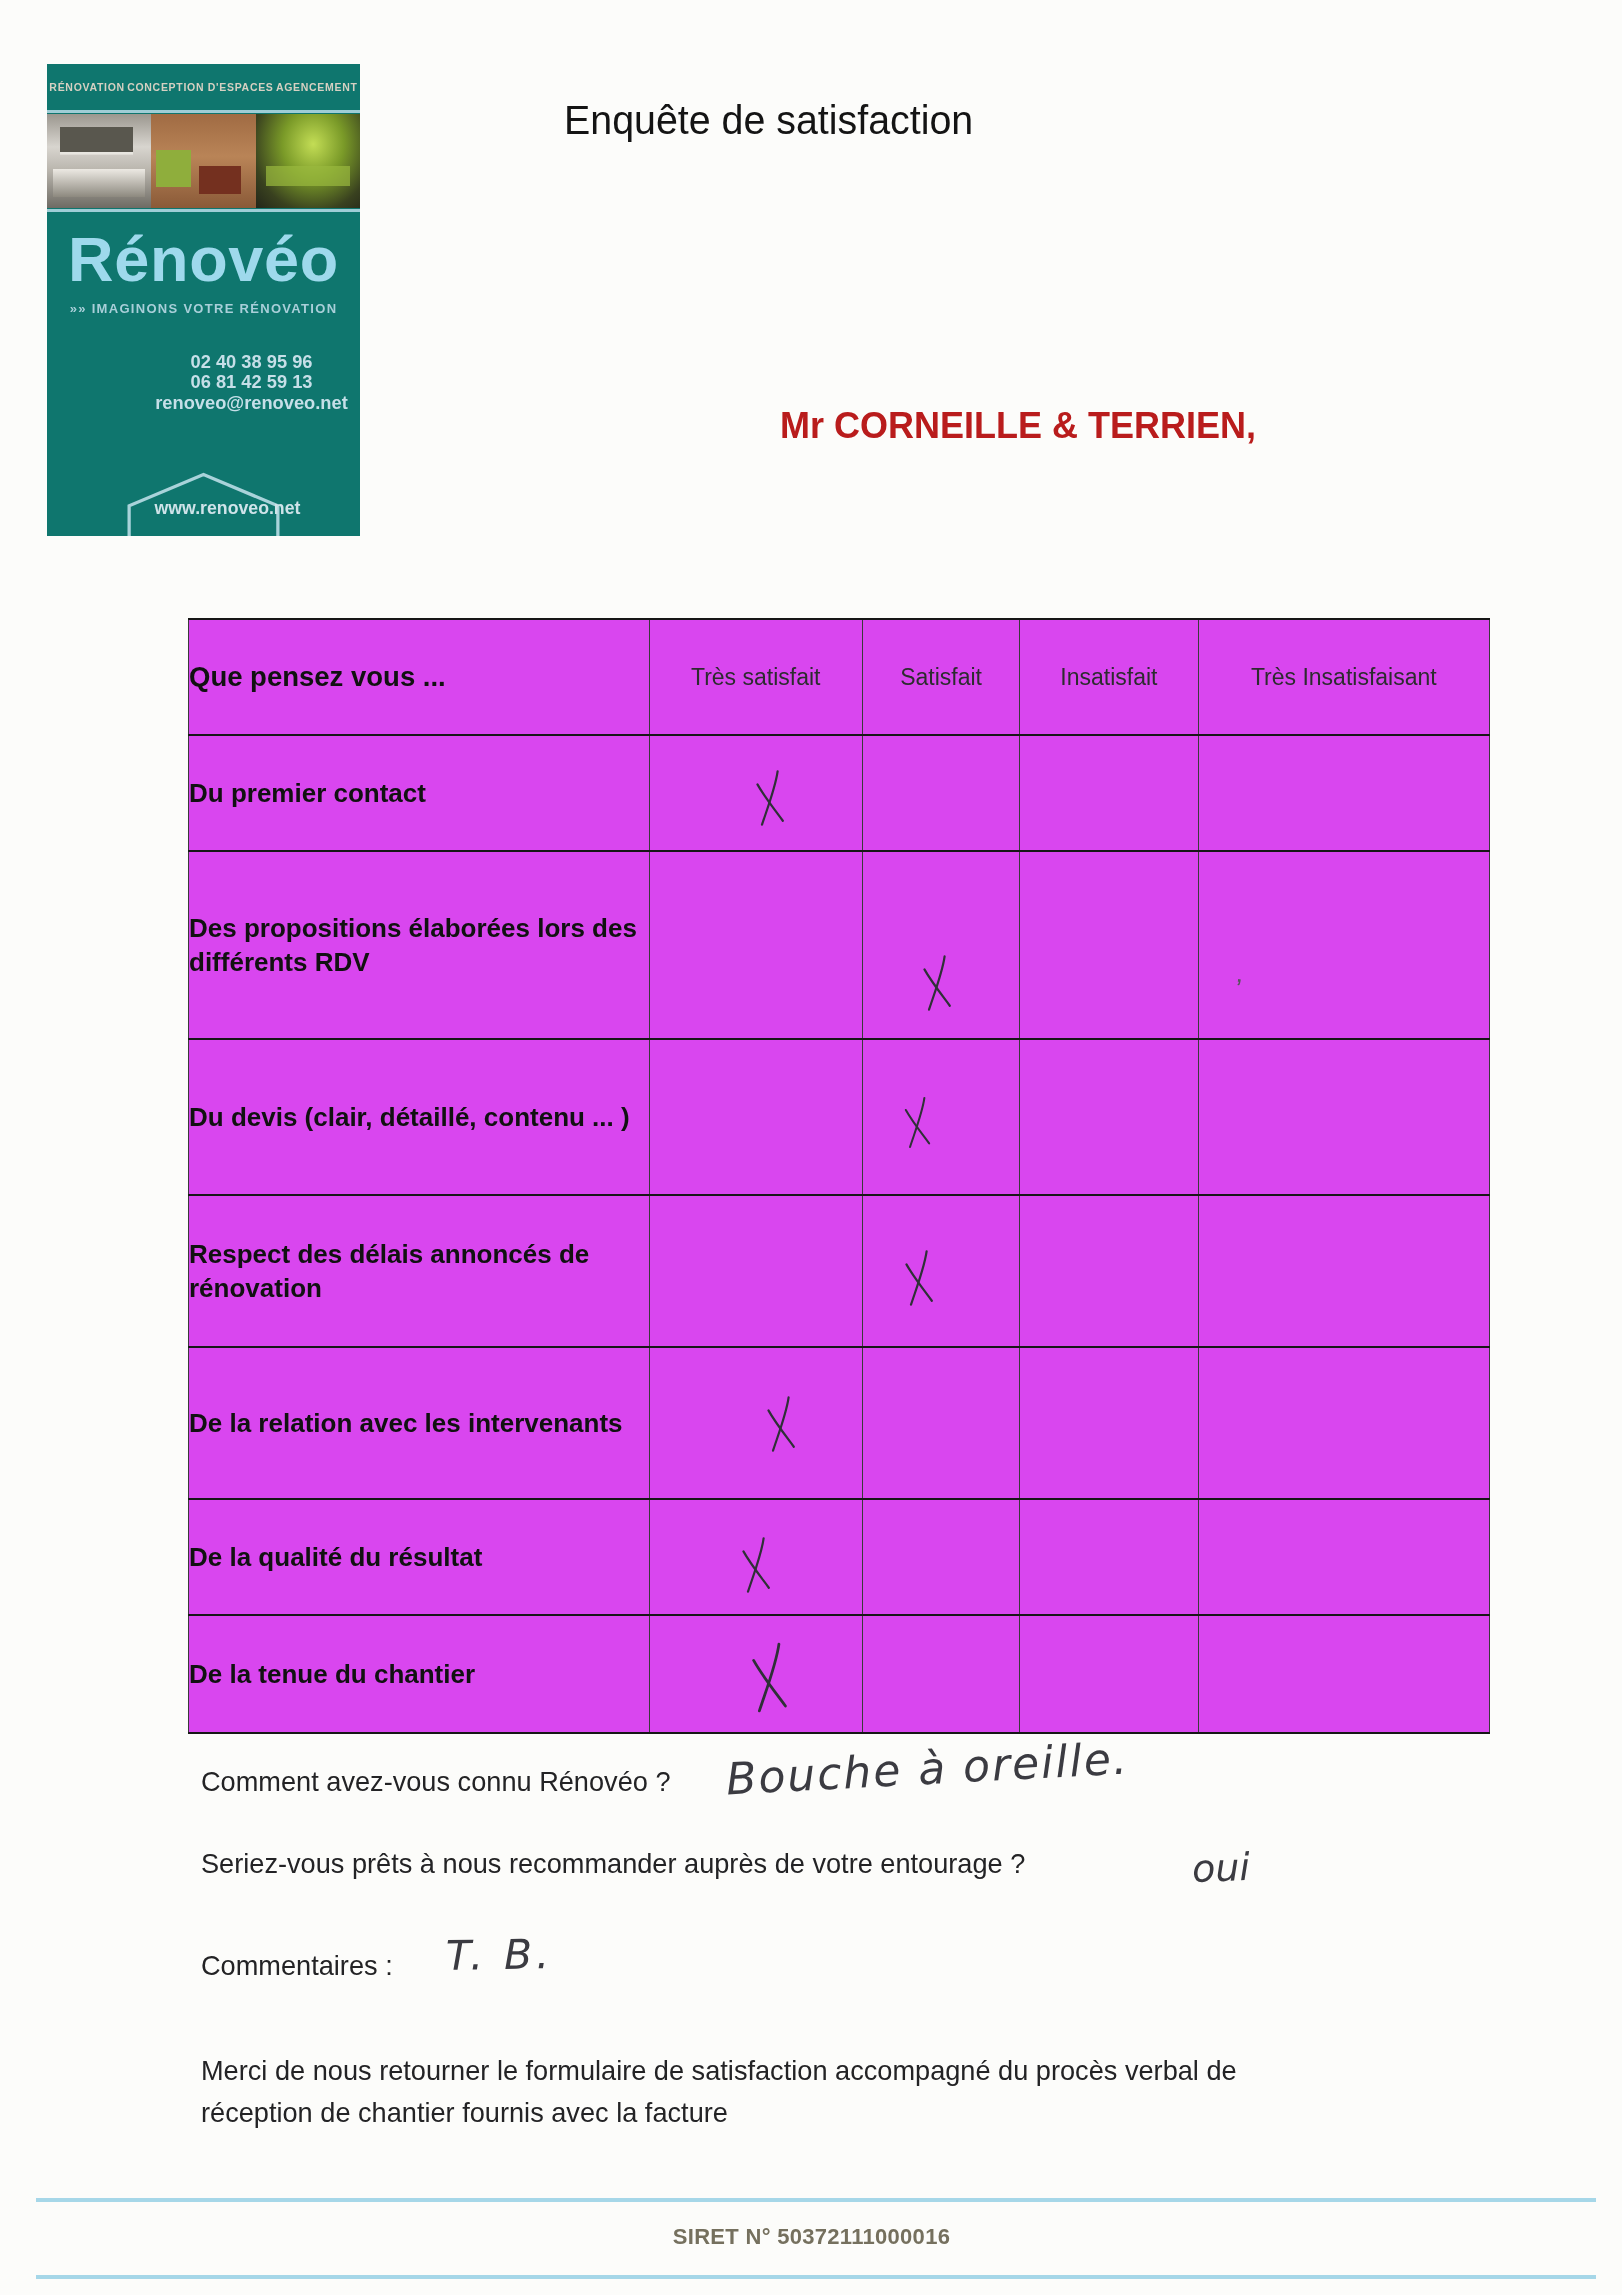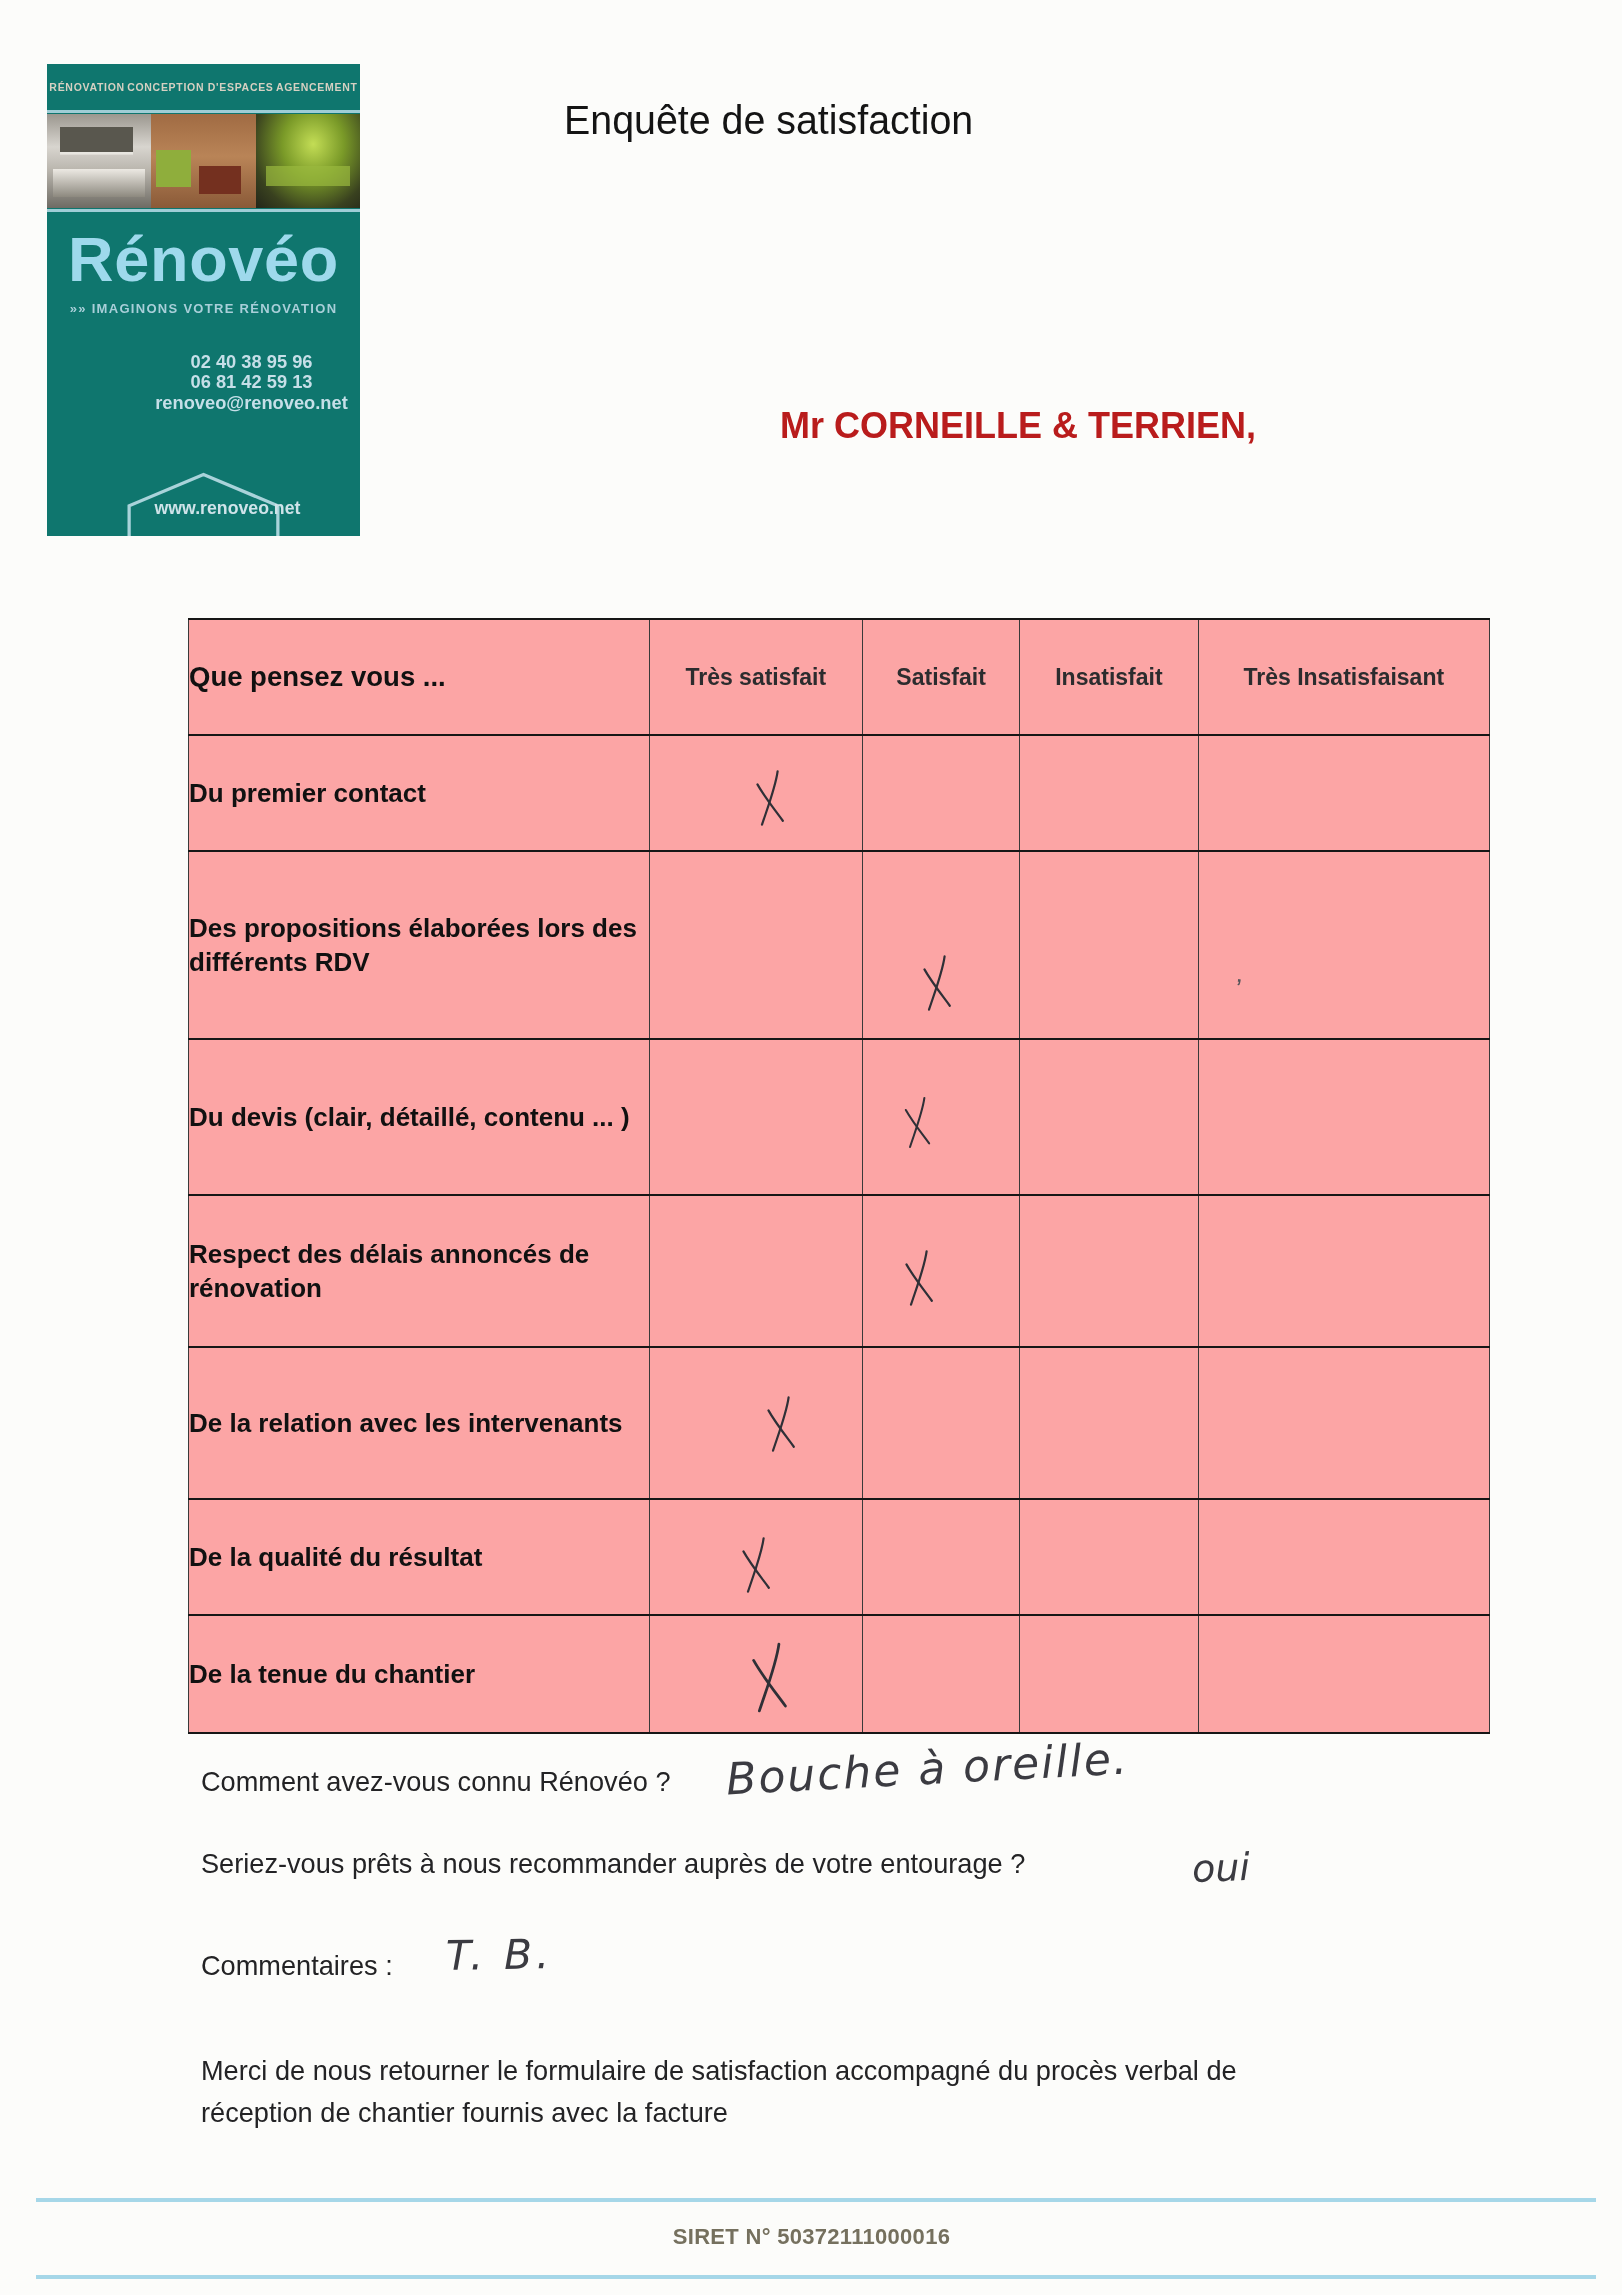--- a/index.html
+++ b/index.html
@@ -34,29 +34,29 @@
   .logo-site{position:absolute;left:0;top:434px;width:100%;text-align:center;
              font-size:17.7px;font-weight:bold;color:#cfe3e9;padding-left:24px;}
 
   
   .doc-title{position:absolute;left:564px;top:97px;font-size:41px;font-weight:normal;
              letter-spacing:0px;color:#141414;transform:scaleX(.96);transform-origin:left;}
   .recipient{position:absolute;left:780px;top:405px;font-size:36px;font-weight:bold;color:#b91c1c;}
 
   
   .survey{position:absolute;left:188px;top:618px;width:1302px;border-collapse:collapse;
-          table-layout:fixed;background:#fca5a5;}
+          table-layout:fixed;background:#d946ef;}
   .survey col.c0{width:35.4%}.survey col.c1{width:16.4%}.survey col.c2{width:12.1%}
   .survey col.c3{width:13.7%}.survey col.c4{width:22.4%}
   .survey th,.survey td{border-left:1.3px solid #3a3a3a;border-right:1.3px solid #3a3a3a;
                         border-top:2.6px solid #161616;border-bottom:2.6px solid #161616;
                         padding:0;vertical-align:middle;}
   .survey thead tr{height:116px;}
   .q-head{font-size:27.5px;font-weight:bold;text-align:left;padding-left:16.3px;color:#111;}
-  .opt-head{font-size:23px;font-weight:bold;text-align:center;color:#2c2c2e;}
+  .opt-head{font-size:23px;font-weight:normal;text-align:center;color:#2c2c2e;}
   .label-cell{font-size:26px;font-weight:bold;text-align:left;color:#111;
               padding-left:16.3px;padding-right:114px;line-height:1.32;}
   .answer-cell{position:relative;}
   .answer-cell .check-x{position:absolute;left:50%;top:50%;}
   .check-x path{stroke:#2f3037;stroke-width:3.4;fill:none;stroke-linecap:round;}
   tr.row-0{height:116px}tr.row-1{height:188px}tr.row-2{height:156px}tr.row-3{height:152px}
   tr.row-4{height:152px}tr.row-5{height:116px}tr.row-6{height:118px}
   .stray{position:absolute;left:1235px;top:973px;font-size:27.5px;color:#55555a;transform:rotate(8deg);}
 
   

